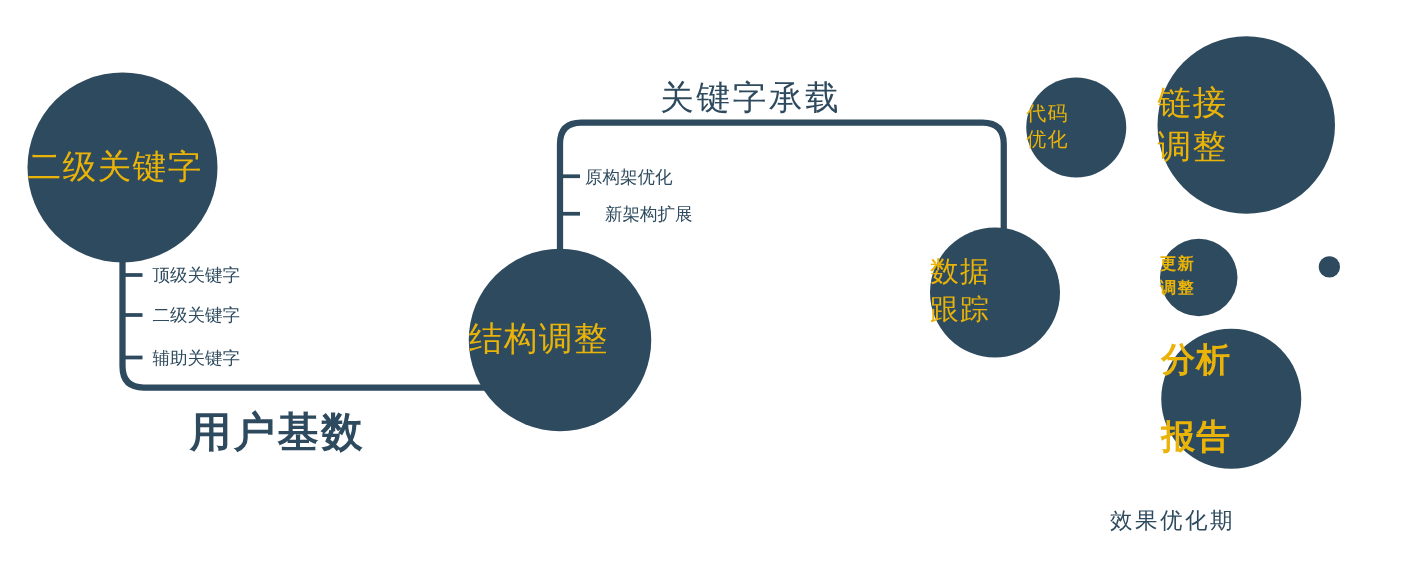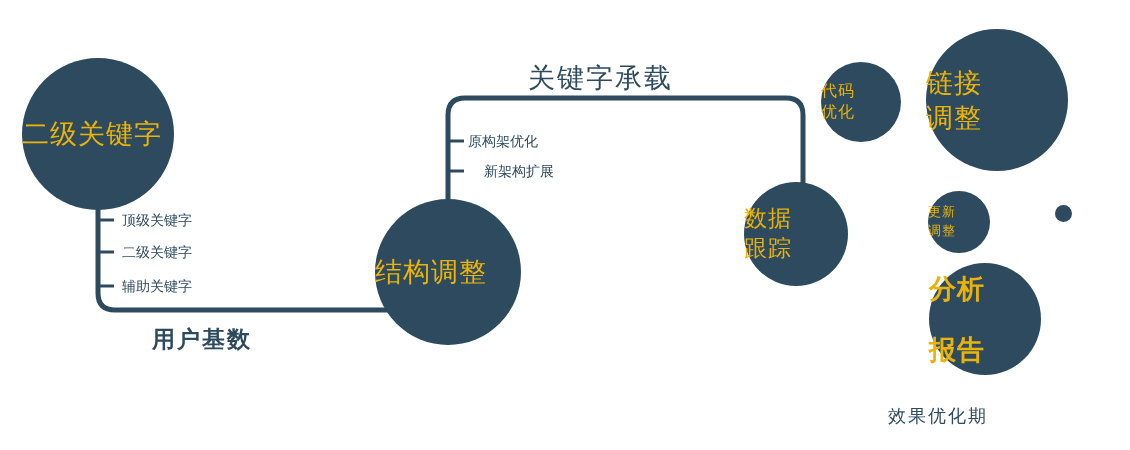--- a/index.html
+++ b/index.html
@@ -41,35 +41,35 @@
     justify-content: center;
     text-align: center;
     line-height: 1.3;
     letter-spacing: 1px;
   }
   .n-traffic   { left: 22px;  top: 58px;  width: 152px; height: 152px; font-size: 27px; }
   .n-structure { left: 375px; top: 199px; width: 146px; height: 146px; font-size: 27px; }
   .n-tracking  { left: 744px; top: 182px; width: 104px; height: 104px; font-size: 23px; }
   .n-code      { left: 821px; top: 62px;  width: 80px;  height: 80px;  font-size: 16px; }
   .n-link      { left: 926px; top: 29px;  width: 142px; height: 142px; font-size: 27px; }
-  .n-update    { left: 928px; top: 191px; width: 62px;  height: 62px;  font-size: 13px; font-weight: normal; line-height: 1.45; }
+  .n-update    { left: 928px; top: 191px; width: 62px;  height: 62px;  font-size: 13px; font-weight: bold; line-height: 1.45; }
   .n-report    { left: 929px; top: 263px; width: 112px; height: 112px; font-size: 27px; font-weight: bold; gap: 26px; }
   .dot {
     position: absolute;
     left: 1055px; top: 205px;
     width: 17px; height: 17px;
     border-radius: 50%;
     background: var(--primary);
   }
   .edge-label {
     position: absolute;
     color: var(--primary);
     white-space: nowrap;
   }
-  .lbl-user-base { left: 152px; top: 324px; font-size: 23px; font-weight: bold; letter-spacing: 2px; }
+  .lbl-user-base { left: 152px; top: 324px; font-size: 33px; font-weight: bold; letter-spacing: 2px; }
   .lbl-keyword   { left: 528px; top: 60px;  font-size: 27px; letter-spacing: 2px; }
   .caption {
     position: absolute;
     left: 888px; top: 404px;
     font-size: 18px;
     color: var(--primary);
     letter-spacing: 2px;
     white-space: nowrap;
   }
   .branch {

